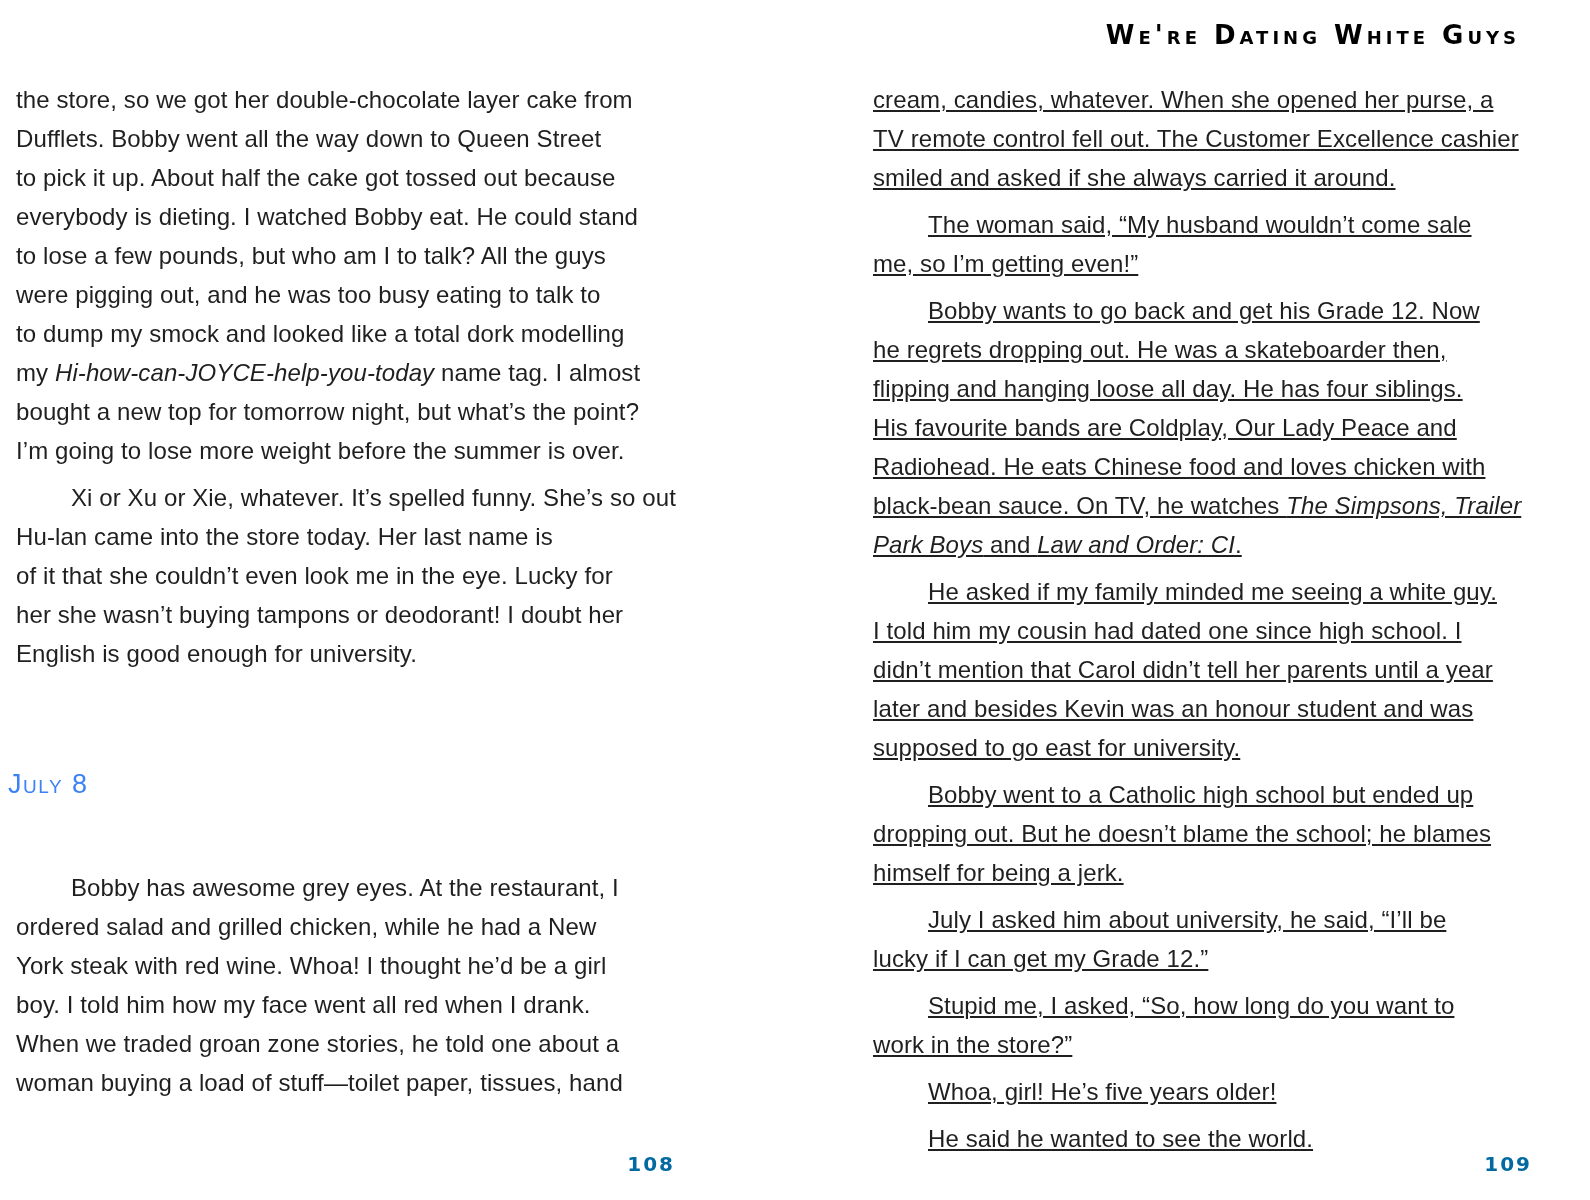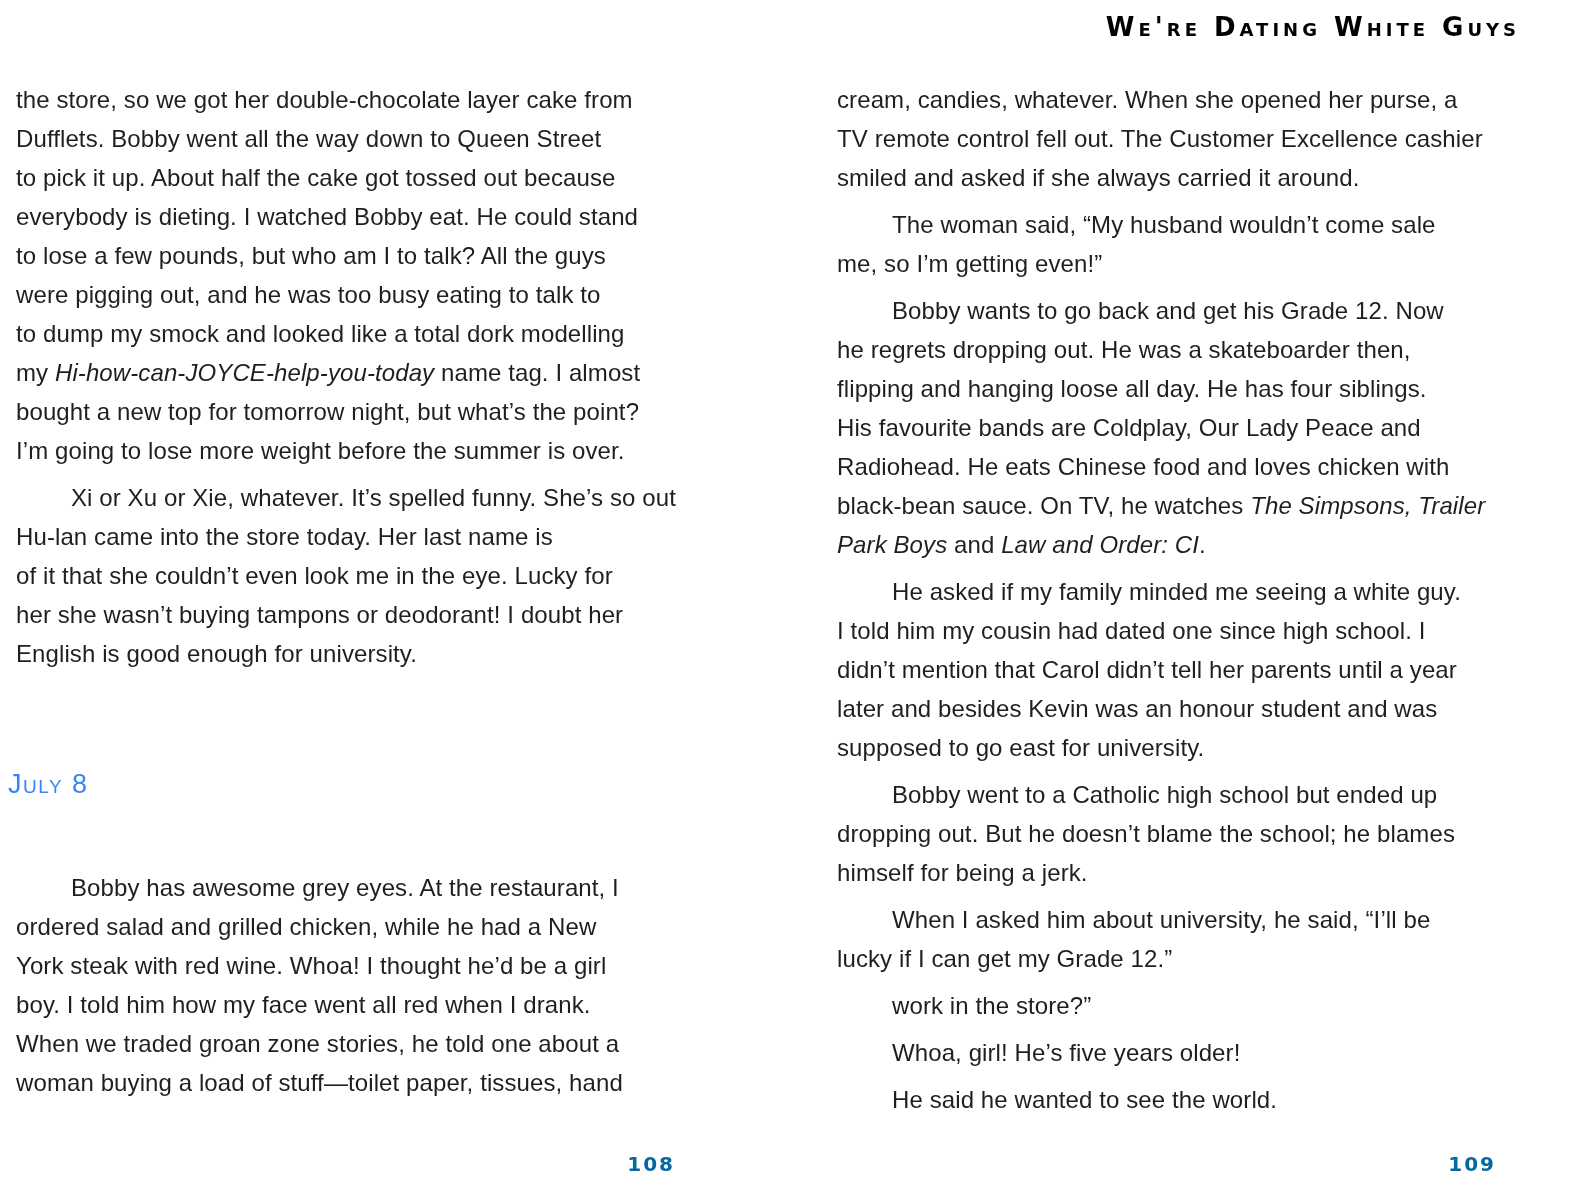--- a/index.html
+++ b/index.html
@@ -10,36 +10,36 @@
     color: #1f1f1f;
     overflow: hidden;
   }
   .spread {
     position: relative;
     width: 1590px; height: 1200px;
     background: #ffffff;
   }
   .running-header {
     position: absolute;
-    top: 12px; right: 70px;
+    top: 20px; right: 70px;
     font-family: "DejaVu Sans", sans-serif;
     font-weight: 700;
     font-variant: small-caps;
     font-size: 26px;
     letter-spacing: 4px;
     color: #000000;
     white-space: nowrap;
   }
   .page-col {
     position: absolute;
     top: 72px;
     height: 1128px;
   }
   .page-col.left  { left: 8px;   width: 667px; }
-  .page-col.right { left: 829px; width: 667px; }
+  .page-col.right { left: 865px; width: 667px; text-decoration: underline; }
   .para { margin: 8px; }
   .line {
     line-height: 39px;
     font-size: 24px;
     white-space: nowrap;
     letter-spacing: 0.1px;
   }
   .para.indent .line:first-child { text-indent: 55px; }
   .line i { font-style: italic; }
   .date-heading {
@@ -127,24 +127,25 @@
           <div class="line">didn’t mention that Carol didn’t tell her parents until a year</div>
           <div class="line">later and besides Kevin was an honour student and was</div>
           <div class="line">supposed to go east for university.</div>
         </div>
         <div class="para indent">
           <div class="line">Bobby went to a Catholic high school but ended up</div>
           <div class="line">dropping out. But he doesn’t blame the school; he blames</div>
           <div class="line">himself for being a jerk.</div>
         </div>
         <div class="para indent">
-          <div class="line">When I asked him about university, he said, “I’ll be</div>
+          <div class="line">July I asked him about university, he said, “I’ll be</div>
           <div class="line">lucky if I can get my Grade 12.”</div>
         </div>
         <div class="para indent">
+          <div class="line">Stupid me, I asked, “So, how long do you want to</div>
           <div class="line">work in the store?”</div>
         </div>
         <div class="para indent">
           <div class="line">Whoa, girl! He’s five years older!</div>
         </div>
         <div class="para indent">
           <div class="line">He said he wanted to see the world.</div>
         </div>
       </div>
     <div class="page-num">109</div>

